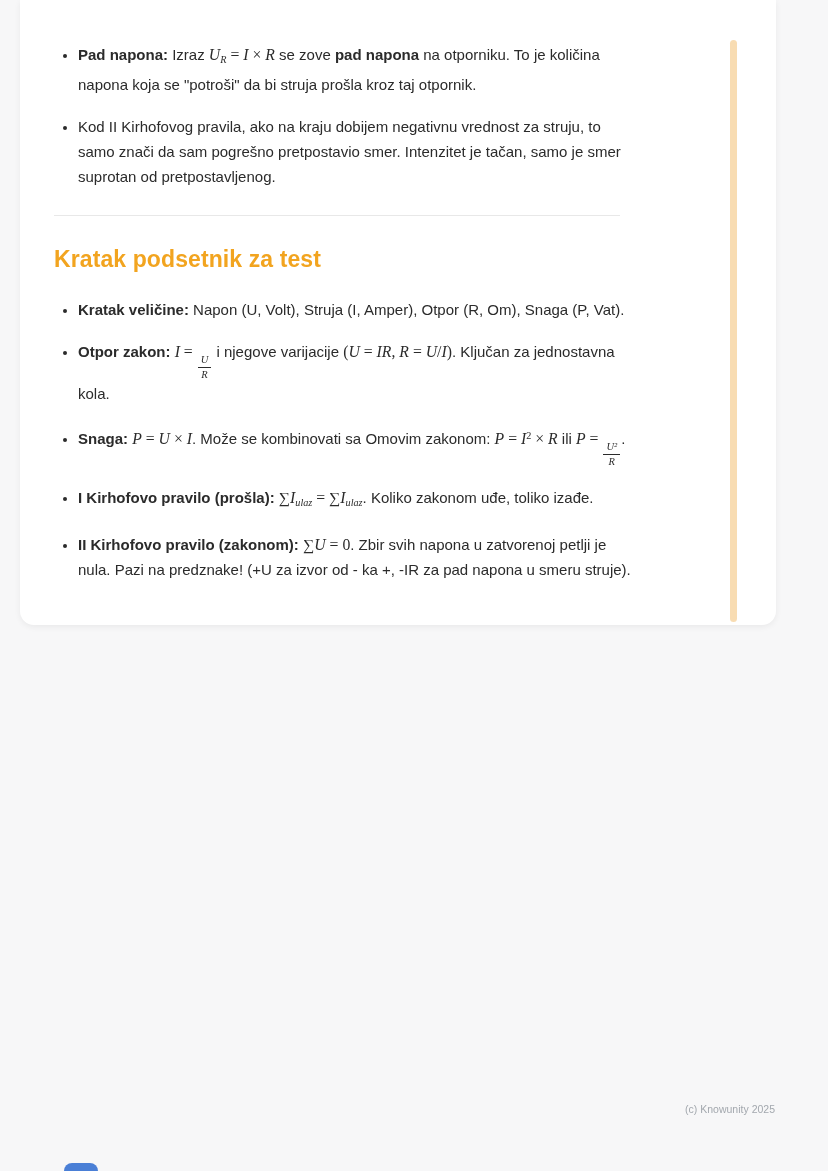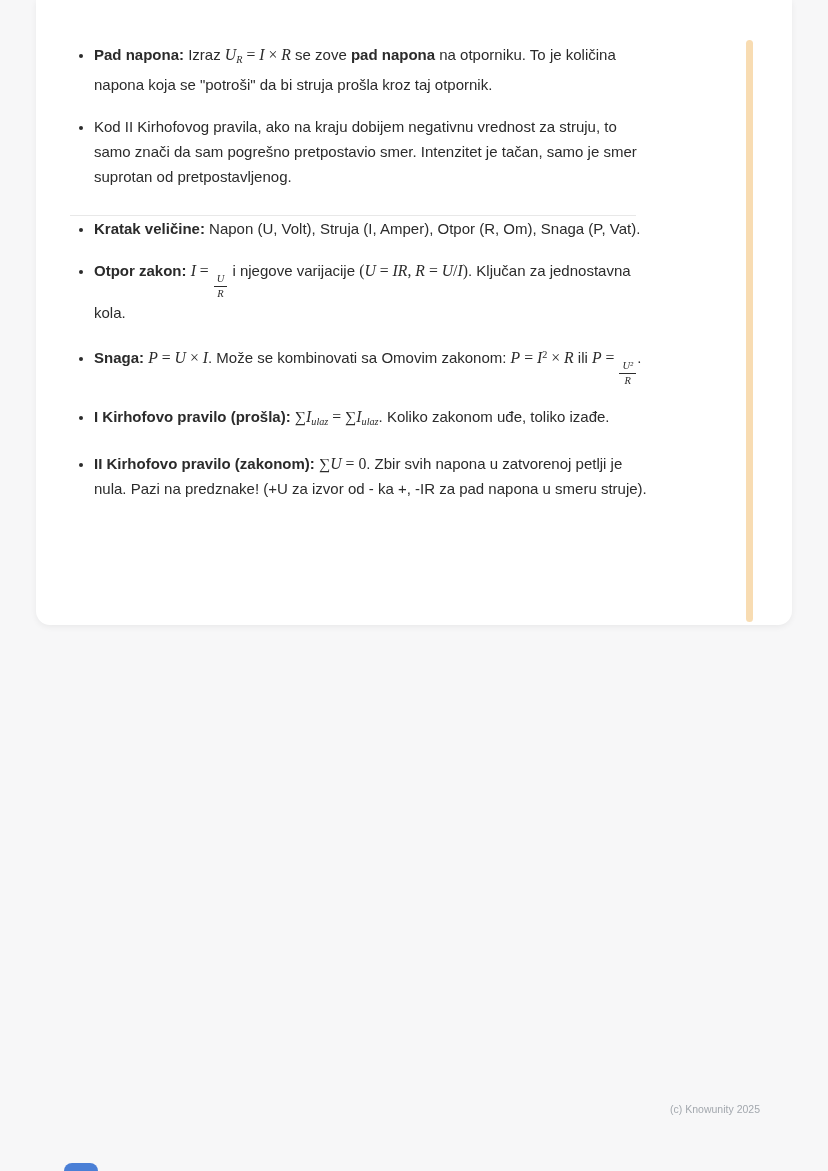--- a/index.html
+++ b/index.html
@@ -9,21 +9,21 @@
   *{margin:0;padding:0;box-sizing:border-box;}
   html,body{width:828px;height:1171px;}
   body{
     font-family:"Liberation Sans","DejaVu Sans",sans-serif;
     background:var(--page-bg);
     color:var(--text);
     overflow:hidden;
   }
   .page{position:relative;width:828px;height:1171px;overflow:hidden;}
   .card{
-    position:absolute;left:36px;top:0;width:756px;height:625px;
+    position:absolute;left:20px;top:0;width:756px;height:625px;
     background:var(--card-bg);
     border-radius:0 0 14px 14px;
     box-shadow:0 2px 6px rgba(0,0,0,0.06);
     overflow:hidden;
   }
   .card-inner{padding:42px 140px 30px 34px;}
   ul.bullets{list-style:disc;padding-left:24px;}
   ul.bullets li{
     font-size:15px;line-height:25px;color:var(--text);
     margin-bottom:17px;
@@ -47,39 +47,40 @@
   }
   h2.heading{
     color:var(--heading);font-size:23px;font-weight:700;
     margin:30px 0 24px;letter-spacing:0.1px;
   }
   .accent-bar{
     position:absolute;top:40px;bottom:3px;right:39px;width:7px;
     background:var(--accent-bar);border-radius:4px;
   }
   .footer{
-    position:absolute;top:1103px;right:68px;
+    position:absolute;top:1103px;right:53px;
     font-size:10.5px;color:var(--muted);
   }
   .next-page-peek{
     position:absolute;left:64px;bottom:0;width:34px;height:8px;
     background:var(--next-page);border-radius:8px 8px 0 0;
   }
 </style>
 </head>
 <body>
 
 <div class="page">
   <div class="card">
     <div class="card-inner">
       <ul class="bullets">
           <li><span class="seg-b">Pad napona:</span><span class="seg-t"> Izraz </span><span class="seg-m">U</span><span class="seg-sub">R</span><span class="seg-mr"> = </span><span class="seg-m">I</span><span class="seg-mr"> × </span><span class="seg-m">R</span><span class="seg-t"> se zove </span><span class="seg-b">pad napona</span><span class="seg-t"> na otporniku. To je količina napona koja se "potroši" da bi struja prošla kroz taj otpornik.</span></li>
           <li><span class="seg-t">Kod II Kirhofovog pravila, ako na kraju dobijem negativnu vrednost za struju, to samo znači da sam pogrešno pretpostavio smer. Intenzitet je tačan, samo je smer suprotan od pretpostavljenog.</span></li>
         </ul>
       <hr class="divider">
+      <h2 class="heading">Kratak podsetnik za test</h2>
       <ul class="bullets">
           <li><span class="seg-b">Kratak veličine:</span><span class="seg-t"> Napon (U, Volt), Struja (I, Amper), Otpor (R, Om), Snaga (P, Vat).</span></li>
           <li><span class="seg-b">Otpor zakon:</span><span class="seg-t"> </span><span class="seg-m">I</span><span class="seg-mr"> = </span><span class="frac">
               <span class="num">U</span>
               <span class="den">R</span>
             </span><span class="seg-t"> i njegove varijacije </span><span class="seg-mr">(</span><span class="seg-m">U</span><span class="seg-mr"> = </span><span class="seg-m">IR</span><span class="seg-mr">, </span><span class="seg-m">R</span><span class="seg-mr"> = </span><span class="seg-m">U</span><span class="seg-mr">/</span><span class="seg-m">I</span><span class="seg-mr">)</span><span class="seg-t">. Ključan za jednostavna kola.</span></li>
           <li><span class="seg-b">Snaga:</span><span class="seg-t"> </span><span class="seg-m">P</span><span class="seg-mr"> = </span><span class="seg-m">U</span><span class="seg-mr"> × </span><span class="seg-m">I</span><span class="seg-t">. Može se kombinovati sa Omovim zakonom: </span><span class="seg-m">P</span><span class="seg-mr"> = </span><span class="seg-m">I</span><span class="seg-sup">2</span><span class="seg-mr"> × </span><span class="seg-m">R</span><span class="seg-t"> ili </span><span class="seg-m">P</span><span class="seg-mr"> = </span><span class="frac">
               <span class="num">U²</span>
               <span class="den">R</span>
             </span><span class="seg-t">.</span></li>

